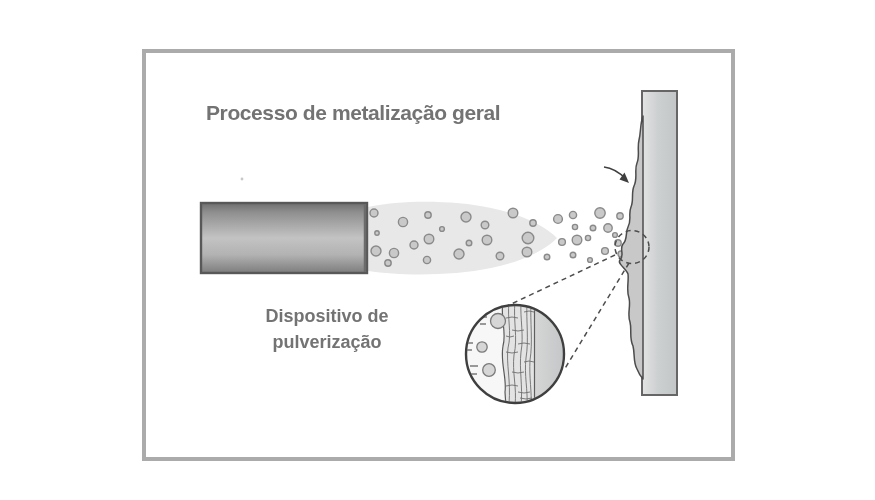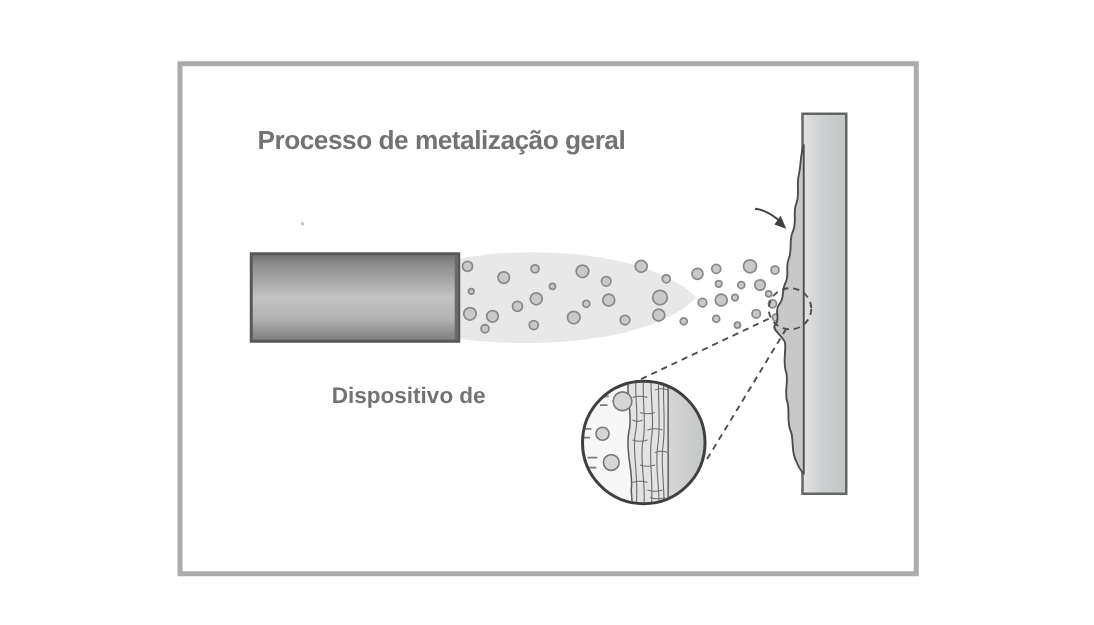--- a/index.html
+++ b/index.html
@@ -163,16 +163,17 @@
         </g>
       </g>
       <circle cx="515" cy="354" r="49" fill="none" stroke="#3f3f3f" stroke-width="2.4"></circle>
     </g>
   </svg>
 
   <div class="lbl title">Processo de metalização geral</div>
 
   <div class="lbl device">
     <div>Dispositivo de</div>
+    <div>pulverização</div>
   </div>
 
 
 </div>
 
 </body></html>

